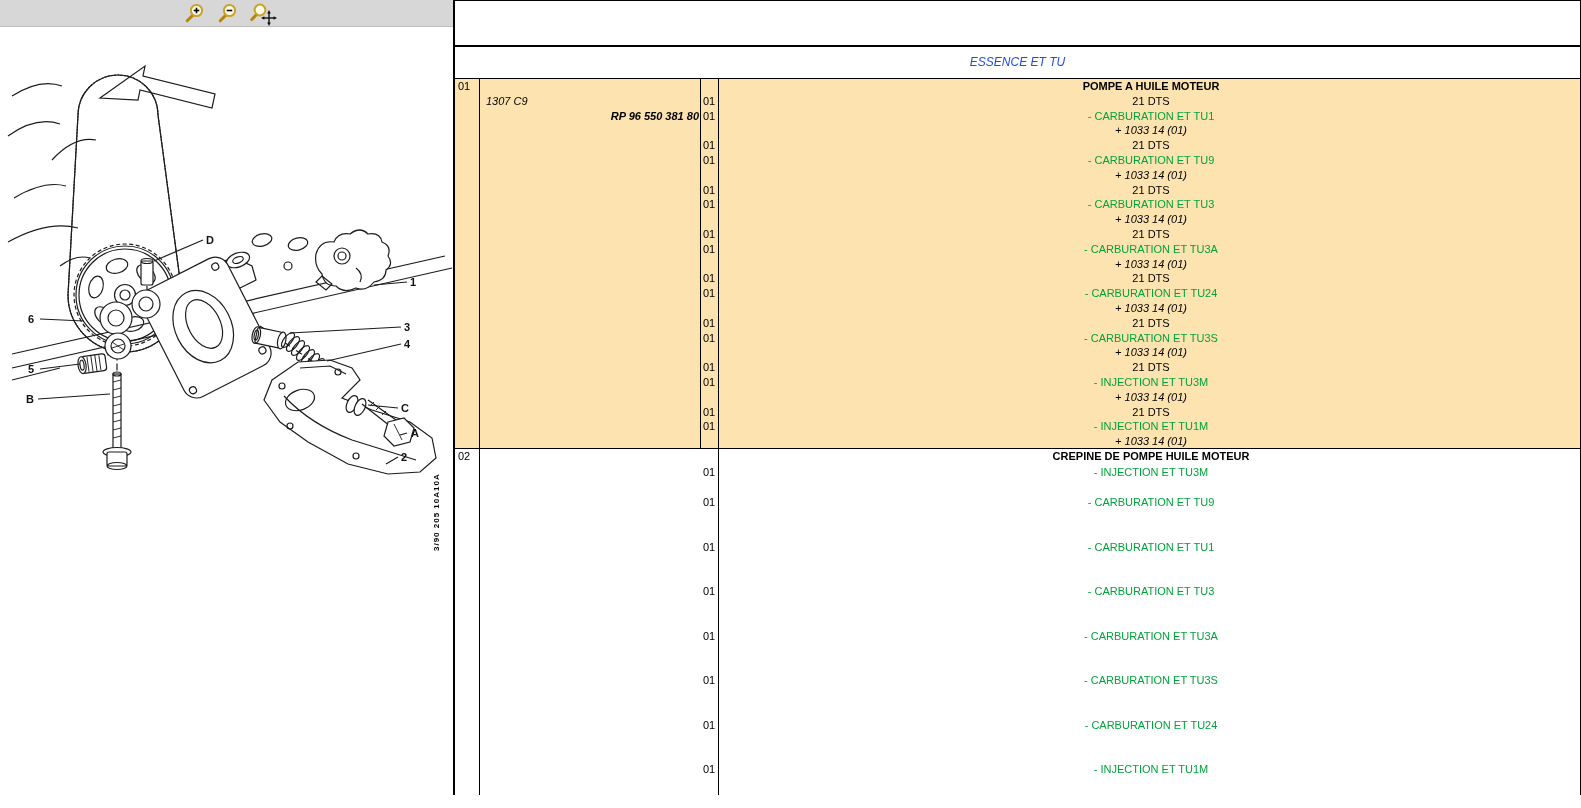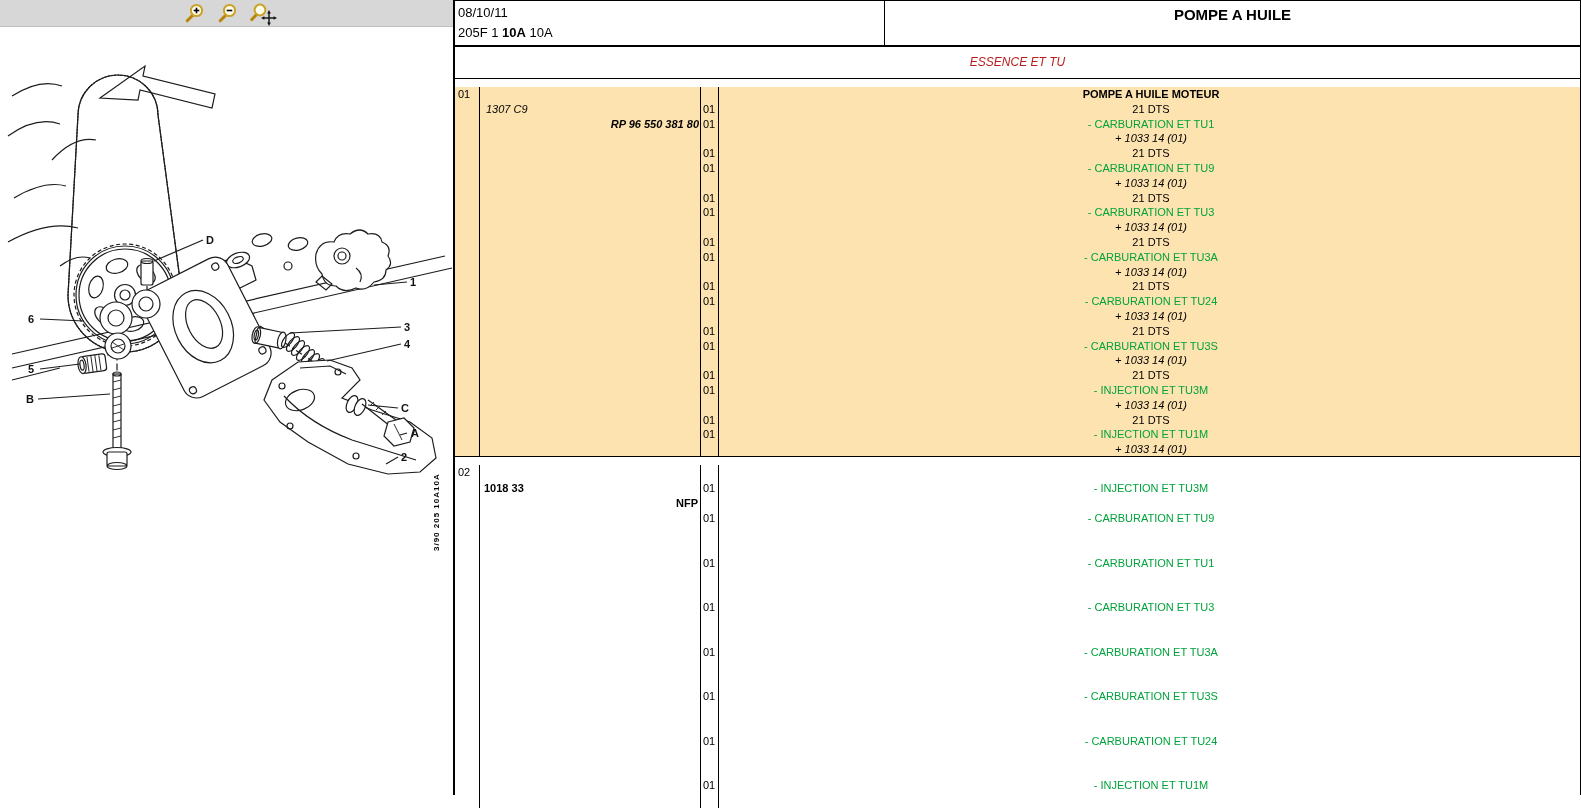--- a/index.html
+++ b/index.html
@@ -28,24 +28,24 @@
   
   .right-panel{position:absolute;left:453px;top:0;width:1128px;height:795px;box-sizing:border-box;
                border-left:2px solid #000;border-right:1px solid #000;background:#fff;}
   .hdr{position:relative;height:47px;box-sizing:border-box;border-top:1px solid #000;border-bottom:2px solid #000;}
   .hdr-left{position:absolute;left:0;top:0;width:430px;height:100%;box-sizing:border-box;
             border-right:1px solid #000;padding:2px 0 0 3px;font-size:13px;}
   .hdr-left div{line-height:20px;white-space:nowrap;}
   .hdr-title{position:absolute;left:430px;right:0;top:0;height:100%;box-sizing:border-box;
              padding-top:5px;text-align:center;font-weight:bold;font-size:15px;}
   .band{position:relative;height:32px;box-sizing:border-box;border-bottom:1px solid #000;
-        text-align:center;font-style:italic;font-size:12px;line-height:30px;color:#b91c1c;}
+        text-align:center;font-style:italic;font-size:12px;line-height:30px;color:#1d4ed8;}
 
   
-  .sec{position:relative;font-size:11px;margin-top:8px;}
+  .sec{position:relative;font-size:11px;}
   .sec1{height:370px;background:#FDE3B0;box-sizing:border-box;border-bottom:1px solid #000;}
   .sec2{height:346px;background:#fff;padding-left:48px;}
   .col{position:absolute;top:0;bottom:0;box-sizing:border-box;}
   .col-item{left:0;width:25px;border-right:1px solid #000;}
   .col-part{left:25px;width:221px;border-right:1px solid #000;}
   .col-qty{left:246px;width:18px;border-right:1px solid #000;}
   .col-desc{left:264px;right:0;text-align:center;}
   .ln{height:14.8px;line-height:14.8px;padding-left:3px;white-space:nowrap;}
   .t{font-weight:bold;}
   .v{color:#00A33C;}
@@ -251,29 +251,20 @@
       <text x="401" y="384">C</text>
       <text x="411" y="409">A</text>
       <text x="401" y="433">2</text>
     </svg>
     <div class="side-text">3/90 205 10A10A</div>
   </div>
 
   <div class="right-panel">
 
     <div class="hdr">
-      <div class="hdr-left">
-        <div>08/10/11</div>
-        <div>
-          <span>205F 1</span>
-          <b>10A</b>
-          <span>10A</span>
-        </div>
-      </div>
-      <div class="hdr-title">POMPE A HUILE</div>
     </div>
 
     <div class="band">ESSENCE ET TU</div>
 
     <div class="sec sec1">
       <div class="col col-item">
         <div class="item-no">01</div>
       </div>
       <div class="col col-part">
         <div class="pref i" style="top:14.8px;padding-left:6px">1307 C9</div>
@@ -323,35 +314,32 @@
         <div class="ln">21 DTS</div>
         <div class="ln v">- INJECTION ET TU1M</div>
         <div class="ln i">+ 1033 14 (01)</div>
       </div>
     </div>
 
     <div class="sec sec2">
       <div class="col col-item">
         <div class="item-no">02</div>
       </div>
-      <div class="col col-part">
-        <div class="pref t" style="top:16px;padding-left:4px">1018 33</div>
-        <div class="pref t" style="top:31px;text-align:right;padding-right:2px">NFP</div>
-      </div>
       <div class="col col-qty">
         <div class="qc" style="top:16px">01</div>
         <div class="qc" style="top:46px">01</div>
         <div class="qc" style="top:91px">01</div>
         <div class="qc" style="top:135px">01</div>
         <div class="qc" style="top:180px">01</div>
         <div class="qc" style="top:224px">01</div>
         <div class="qc" style="top:269px">01</div>
         <div class="qc" style="top:313px">01</div>
       </div>
       <div class="col col-desc">
+        <div class="ln t">CREPINE DE POMPE HUILE MOTEUR</div>
         <div class="ab v" style="top:16px;padding-left:3px">- INJECTION ET TU3M</div>
         <div class="ab v" style="top:46px;padding-left:3px">- CARBURATION ET TU9</div>
         <div class="ab v" style="top:91px;padding-left:3px">- CARBURATION ET TU1</div>
         <div class="ab v" style="top:135px;padding-left:3px">- CARBURATION ET TU3</div>
         <div class="ab v" style="top:180px;padding-left:3px">- CARBURATION ET TU3A</div>
         <div class="ab v" style="top:224px;padding-left:3px">- CARBURATION ET TU3S</div>
         <div class="ab v" style="top:269px;padding-left:3px">- CARBURATION ET TU24</div>
         <div class="ab v" style="top:313px;padding-left:3px">- INJECTION ET TU1M</div>
       </div>
     </div>

